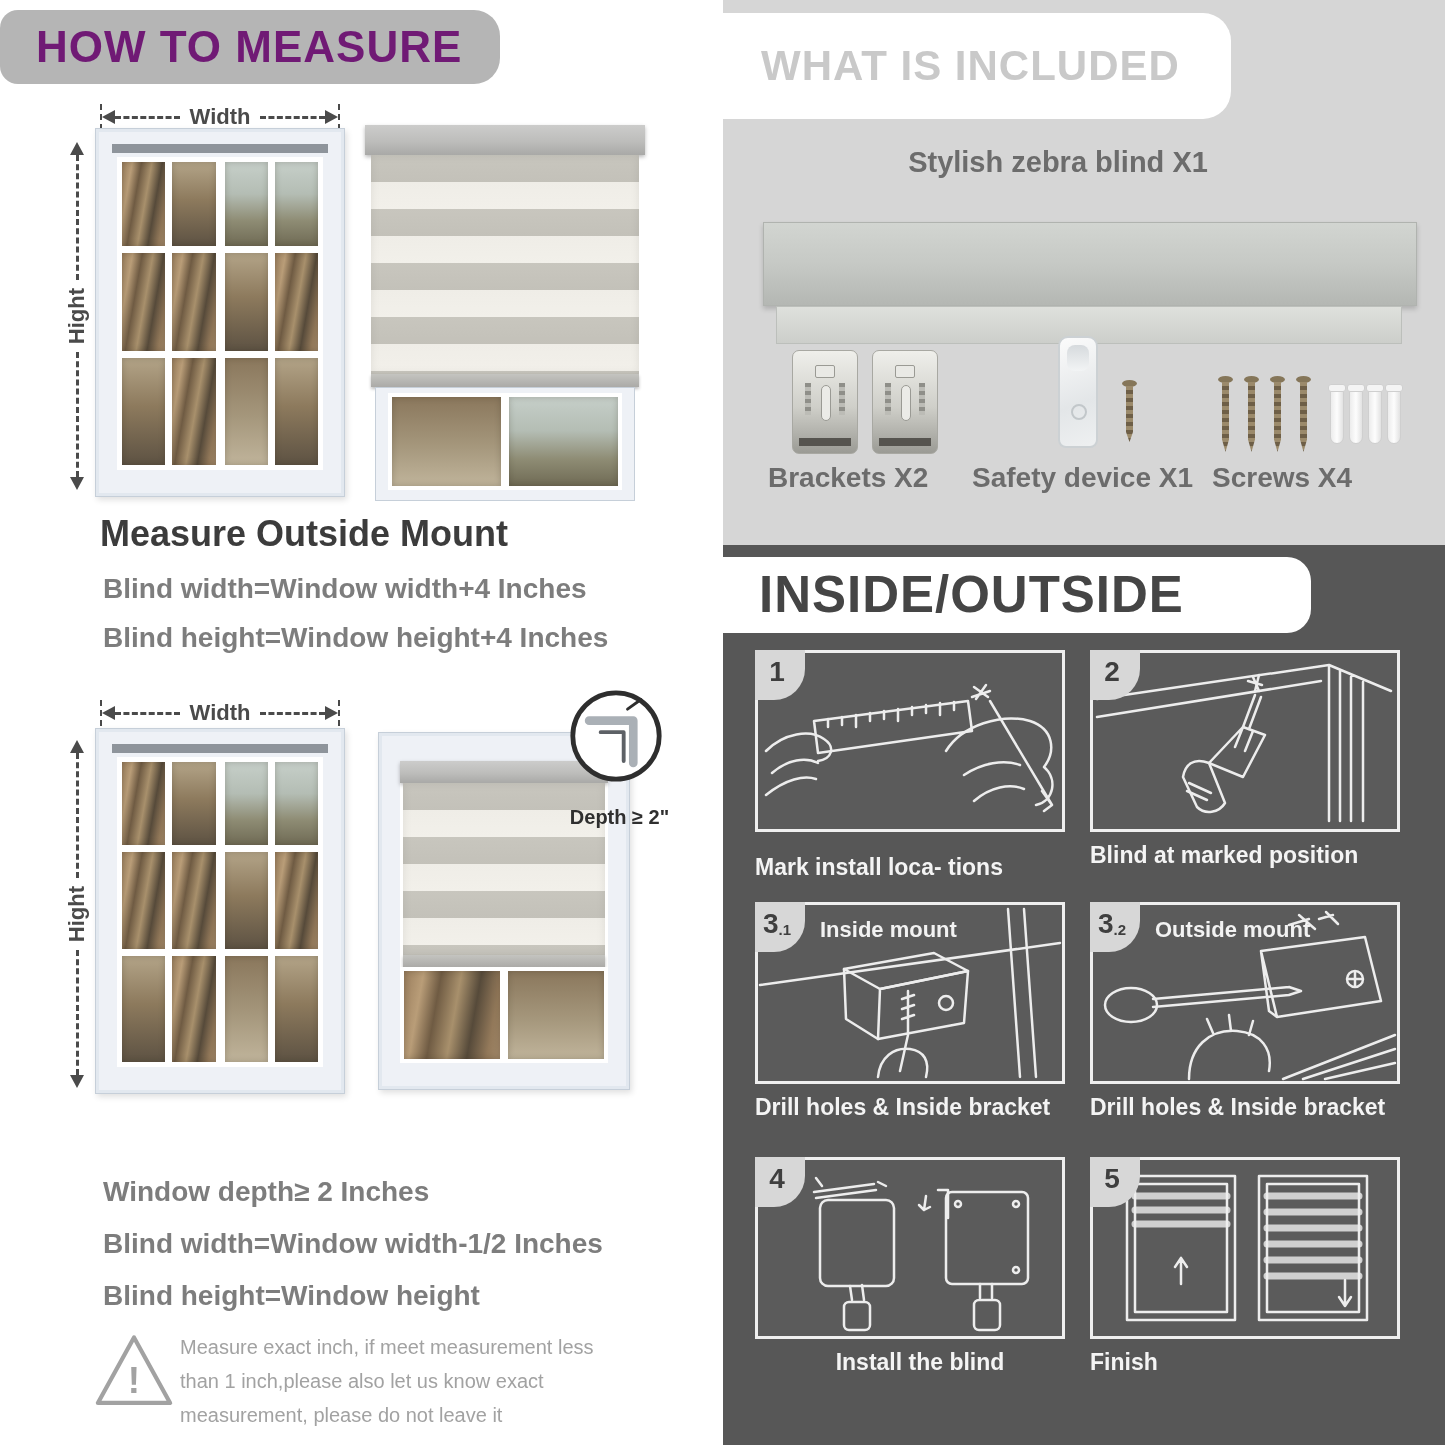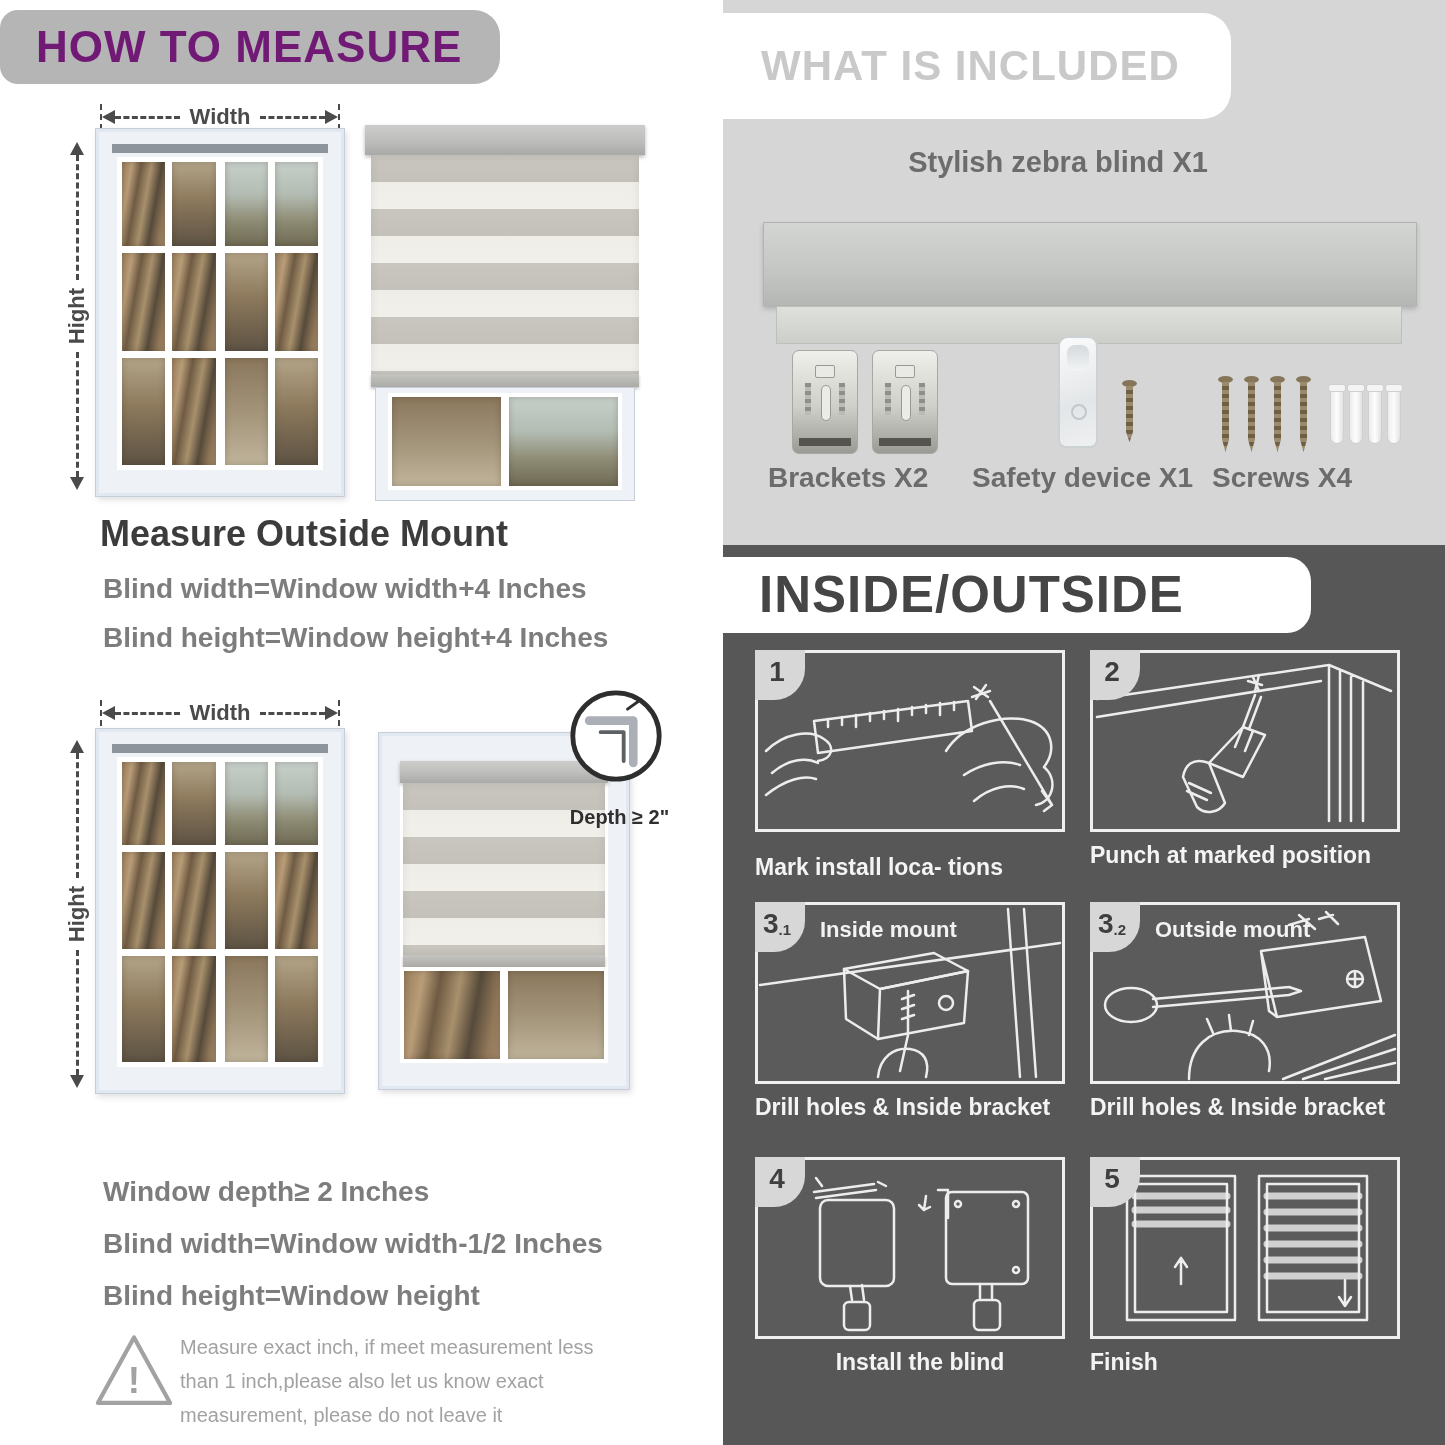--- a/index.html
+++ b/index.html
@@ -326,21 +326,21 @@
         <path d="M162 40 L150 72 M168 42 L156 74"></path>
         <path d="M150 72 L172 80 L150 122 L116 108 Z M150 72 l-8 20 M160 76 l-8 20"></path>
         <path d="M116 108 C 100 102, 92 110, 90 122 L104 152 C 112 160, 126 158, 132 148 Z"></path>
         <path d="M96 128 l22 10 M94 136 l20 9"></path>
       </g>
     </svg>
     <div class="pbadge">
         <span>2</span>
       </div>
   </div>
-  <div class="pcaption" style="left:1090px; top:842px;">Punch at marked position</div>
+  <div class="pcaption" style="left:1090px; top:842px;">Blind at marked position</div>
 
   <div class="panel" style="left:755px; top:902px;">
     <svg class="pdraw" viewBox="0 0 304 172">
       <g stroke="#ededed" stroke-width="2.5" fill="none" stroke-linecap="round" stroke-linejoin="round">
         <path d="M2 78 L302 36"></path>
         <path d="M250 2 L262 170 M266 2 L278 170"></path>
         <path d="M86 62 L176 46 L210 64 L122 82 Z"></path>
         <path d="M122 82 L210 64 L206 116 L120 132 Z"></path>
         <path d="M86 62 L88 112 L120 132"></path>
         <circle cx="188" cy="96" r="7"></circle>

